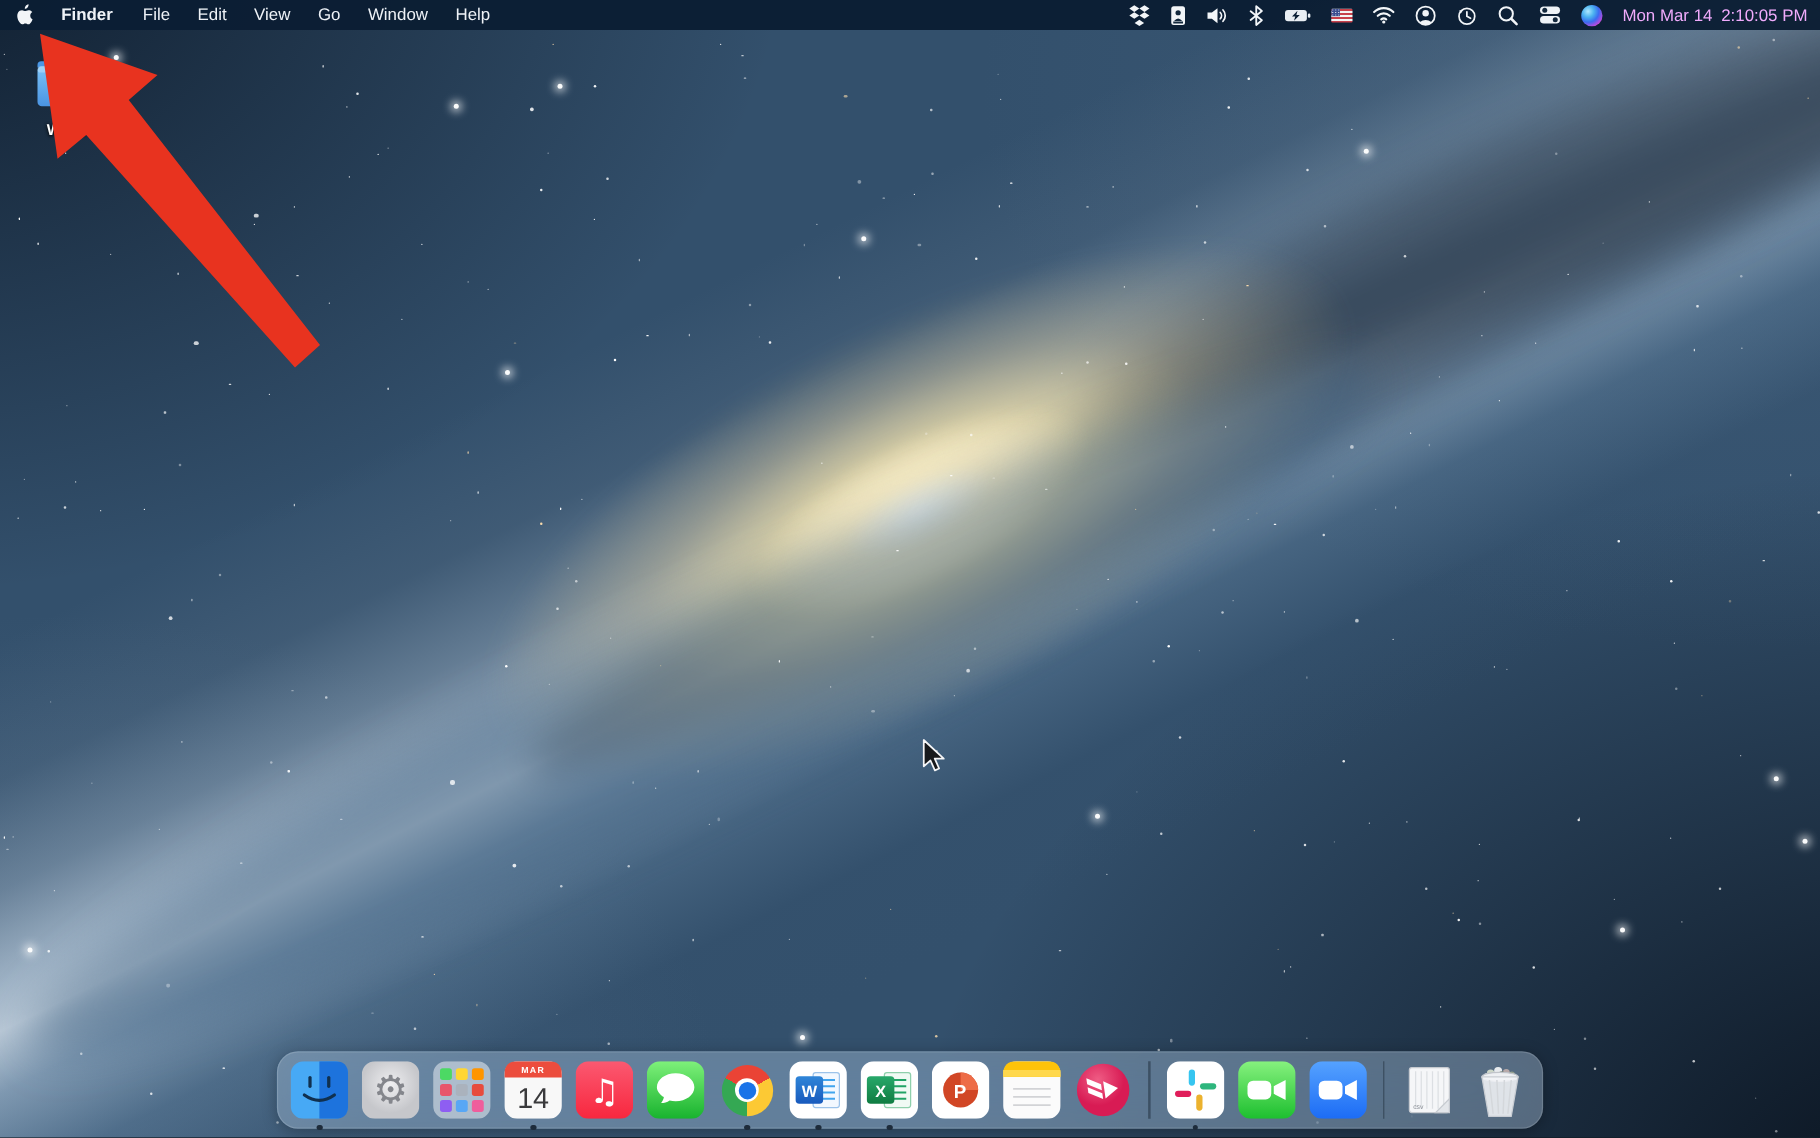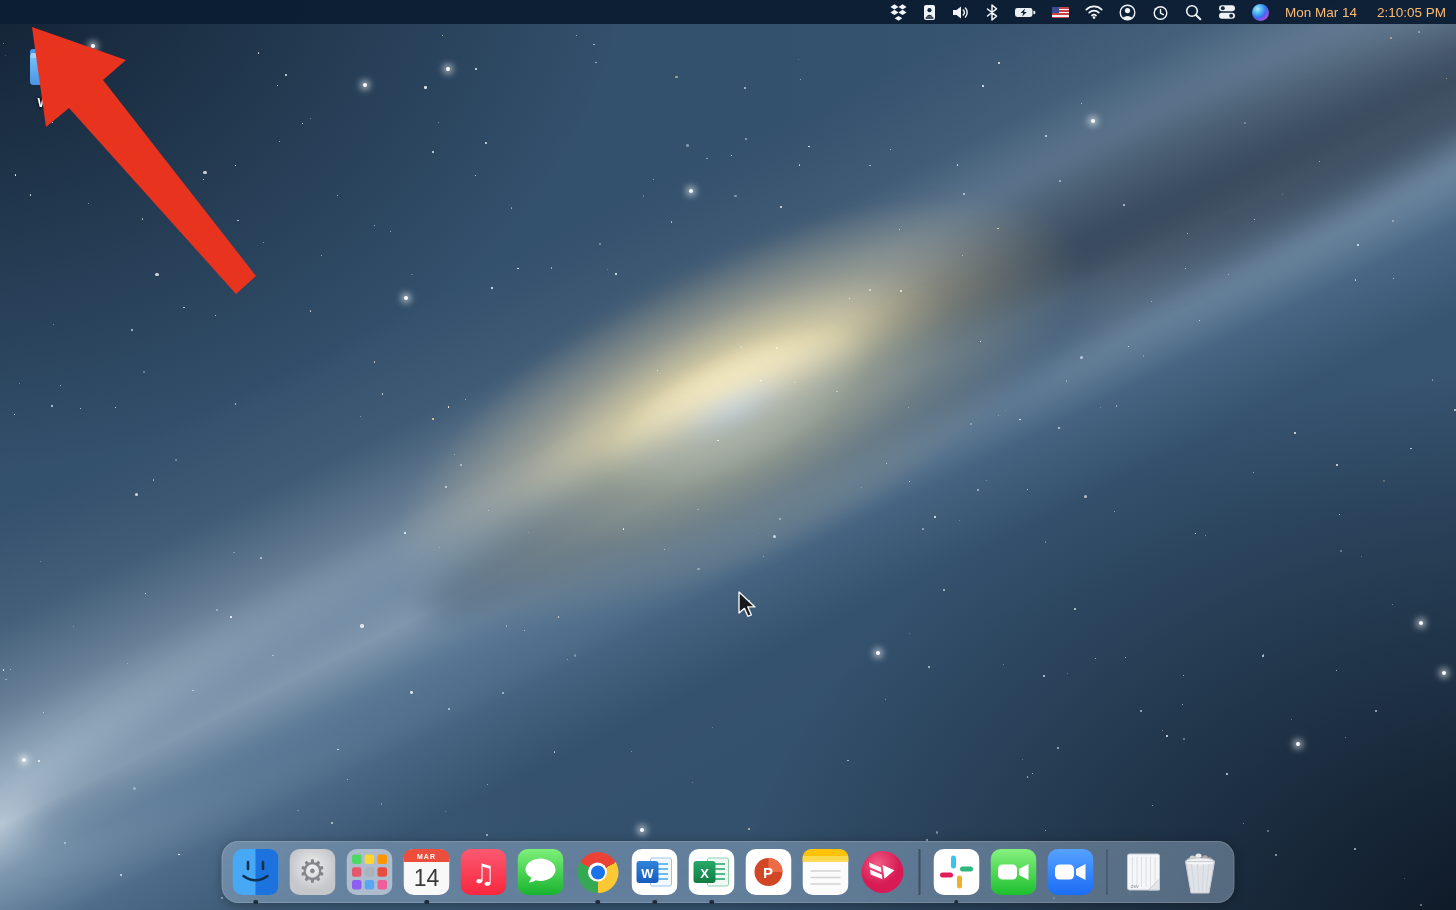--- a/index.html
+++ b/index.html
@@ -37,21 +37,21 @@
 
   
   .menubar{position:absolute;left:0;top:0;right:0;height:24px;background:rgba(11,30,52,.97);
     display:flex;align-items:center;color:#eef2f7;font-size:13.5px;z-index:40;}
   .mb-left{display:flex;align-items:center;height:100%;}
   .apple{width:38px;display:flex;justify-content:center;align-items:center;height:100%;}
   .mitem{padding:0 11px;line-height:24px;}
   .mitem.bold{font-weight:700;padding-right:13px;}
   .mb-right{margin-left:auto;display:flex;align-items:center;height:100%;padding-right:10px;}
   .mi{display:flex;align-items:center;justify-content:center;height:100%;padding:0 8px;}
-  .clock{display:flex;gap:20px;padding-left:8px;white-space:nowrap;font-size:13.5px;color:#fdba74;}
+  .clock{display:flex;gap:7px;padding-left:8px;white-space:nowrap;font-size:13.5px;color:#f0abfc;}
   .flag{position:relative;width:17px;height:11px;overflow:hidden;border-radius:1px;
     background:repeating-linear-gradient(to bottom,#c7404a 0 1.6px,#f4f4f4 1.6px 3.2px);}
   .flag b{position:absolute;left:0;top:0;width:7.5px;height:6px;background:#3a4d8f;
     background-image:radial-gradient(rgba(255,255,255,.95) .5px,transparent .6px);background-size:2.4px 2px;}
   .siri{width:17px;height:17px;border-radius:50%;
     background:radial-gradient(circle at 32% 30%, #aee8ff 0%, #4cb4f0 28%, #3a6cf0 52%, #b04ce0 74%, #ef5878 100%);}
   .cc-pills rect{fill:#eef2f6;} .cc-pills circle{fill:#13283d;}
 
   
   .desk-icon{position:absolute;left:14px;top:46px;width:78px;text-align:center;z-index:10;}
@@ -378,20 +378,34 @@
         </linearGradient>
       </defs>
       <path d="M3 6 q0-3 3-3 h12 q2.5 0 3.5 2 l1.5 3 h-20 z" fill="#4a97e6"></path>
       <rect x="3" y="7" width="46" height="32" rx="3.5" fill="url(#fg)"></rect>
       <rect x="3" y="7" width="46" height="5" rx="2.5" fill="rgba(255,255,255,.28)"></rect>
     </svg>
     <div class="lbl">Work</div>
   </div>
 
   <div class="menubar">
+    <div class="mb-left">
+      <span class="apple">
+        <svg width="15" height="18" viewBox="0 0 17 20">
+          <path fill="#f2f5f8" d="M11.4 3.1c.6-.8 1-1.8.9-2.9-.9.1-1.9.6-2.5 1.4-.6.7-1 1.7-.9 2.8 1 0 1.9-.5 2.5-1.3zM13.8 10.6c0-2.2 1.8-3.2 1.9-3.3-1-1.5-2.6-1.7-3.2-1.7-1.4-.1-2.6.8-3.3.8-.7 0-1.7-.8-2.8-.8-1.5 0-2.8.8-3.6 2.1-1.5 2.6-.4 6.5 1.1 8.6.7 1 1.6 2.2 2.7 2.1 1.1 0 1.5-.7 2.8-.7 1.3 0 1.7.7 2.8.7 1.2 0 1.9-1 2.6-2.1.8-1.2 1.2-2.4 1.2-2.4s-2.2-.9-2.2-3.3z"></path>
+        </svg>
+      </span>
+      <span class="mitem bold">Finder</span>
+      <span class="mitem">File</span>
+      <span class="mitem">Edit</span>
+      <span class="mitem">View</span>
+      <span class="mitem">Go</span>
+      <span class="mitem">Window</span>
+      <span class="mitem">Help</span>
+    </div>
     <div class="mb-right">
       <span class="mi">
         <svg width="17" height="18" viewBox="0 0 17 19">
             <g fill="#f2f5f8">
           <path d="M4.2 1.3 l4.3 2.8 -4.3 2.8 -4.2 -2.8 z"></path>
           <path d="M12.8 1.3 l4.2 2.8 -4.2 2.8 -4.3 -2.8 z"></path>
           <path d="M4.2 7.1 l4.3 2.8 -4.3 2.8 -4.2 -2.8 z"></path>
           <path d="M12.8 7.1 l4.2 2.8 -4.2 2.8 -4.3 -2.8 z"></path>
           <path d="M8.5 13.6 l4 2.6 -4 2.6 -4 -2.6 z"></path>
             </g>

